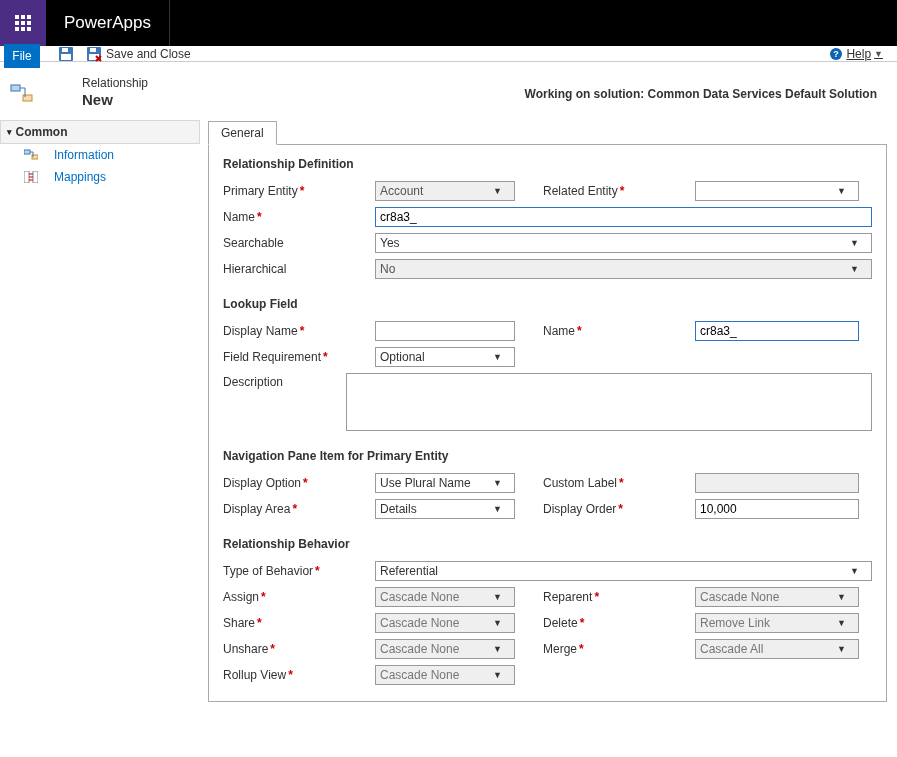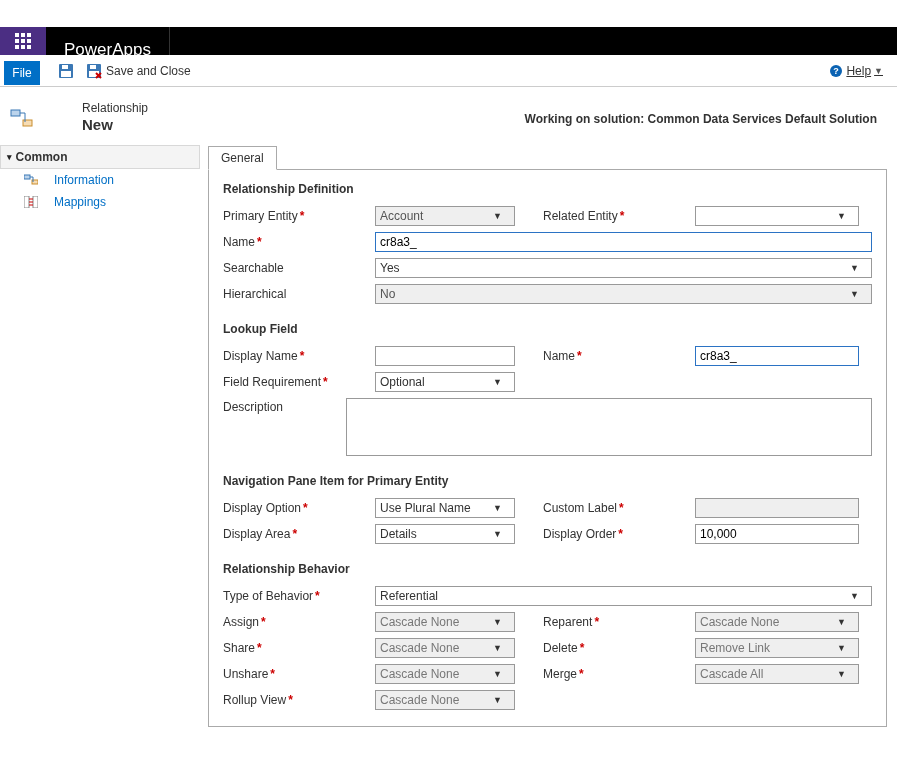--- a/index.html
+++ b/index.html
@@ -7,43 +7,42 @@
     margin: 0;
     font-family: "Segoe UI", Tahoma, Arial, sans-serif;
     font-size: 12px;
     color: #333;
     background: #fff;
     width: 897px;
   }
   
   .topbar {
     background: #000;
-    height: 28px;
+    height: 46px;
     display: flex;
     align-items: stretch;
-    margin-top: 27px;
   }
   .waffle {
     background: #4b2e83;
     width: 46px;
     display: flex;
     align-items: center;
     justify-content: center;
   }
   .waffle svg { display:block; }
   .brand {
     color: #fff;
     font-size: 17px;
     line-height: 46px;
     padding: 0 18px;
     border-right: 1px solid #333;
   }
   
   .toolbar {
-    height: 32px;
+    height: 16px;
     background: #fff;
     display: flex;
     align-items: center;
     border-bottom: 1px solid #ccc;
     padding: 0 6px 0 0;
   }
   .file-btn {
     background: #006fc6;
     color: #fff;
     font-size: 12px;

